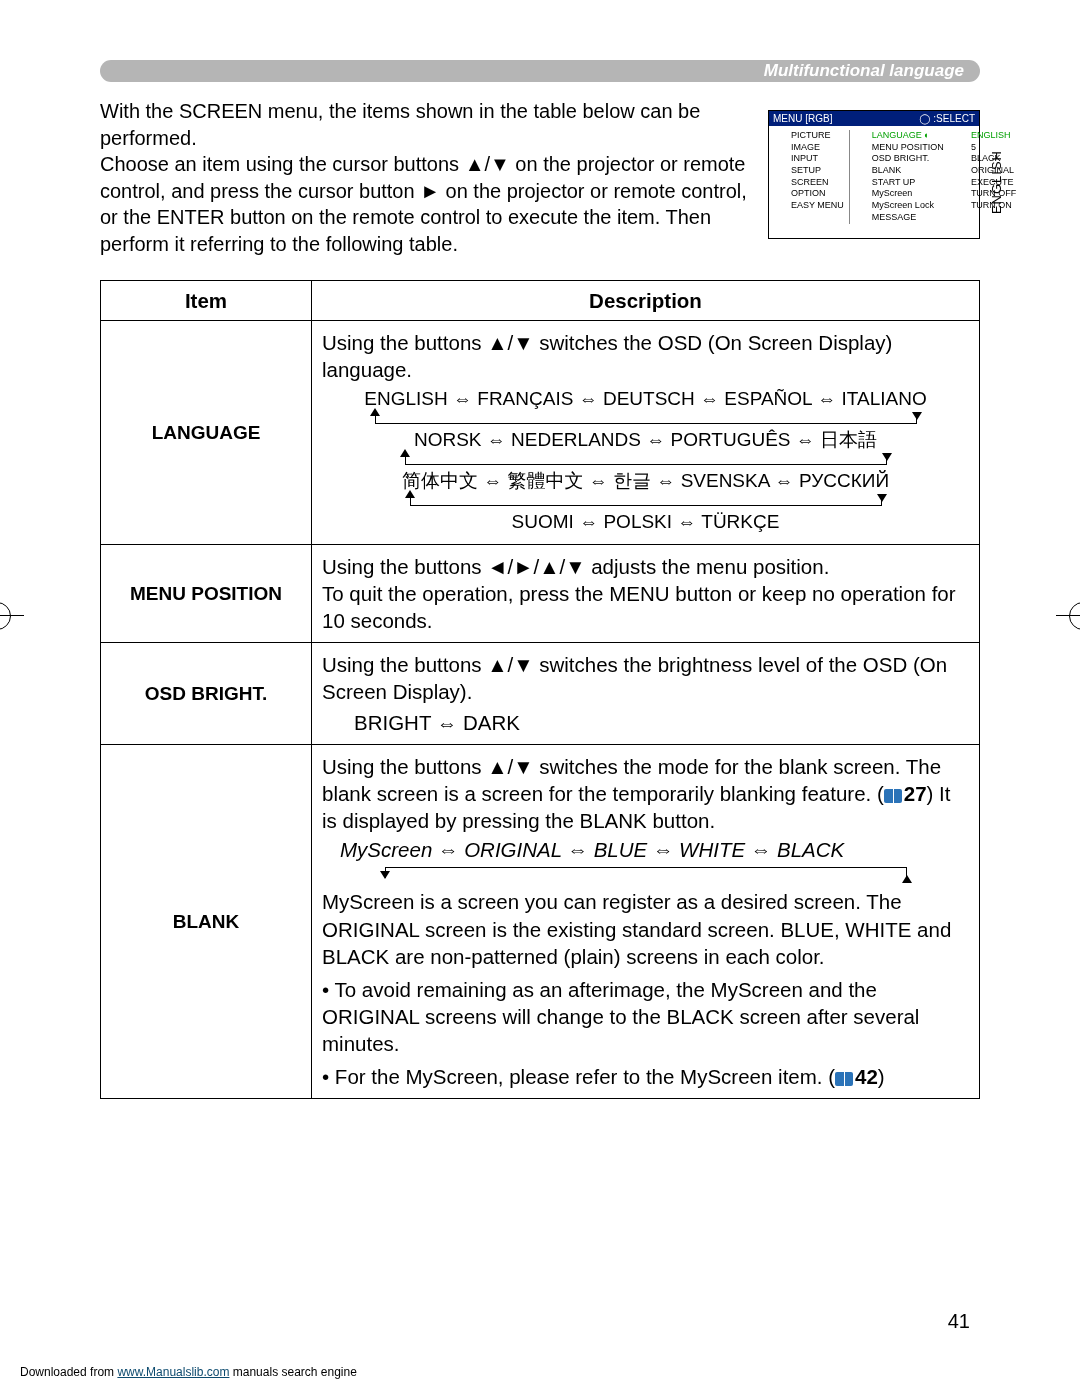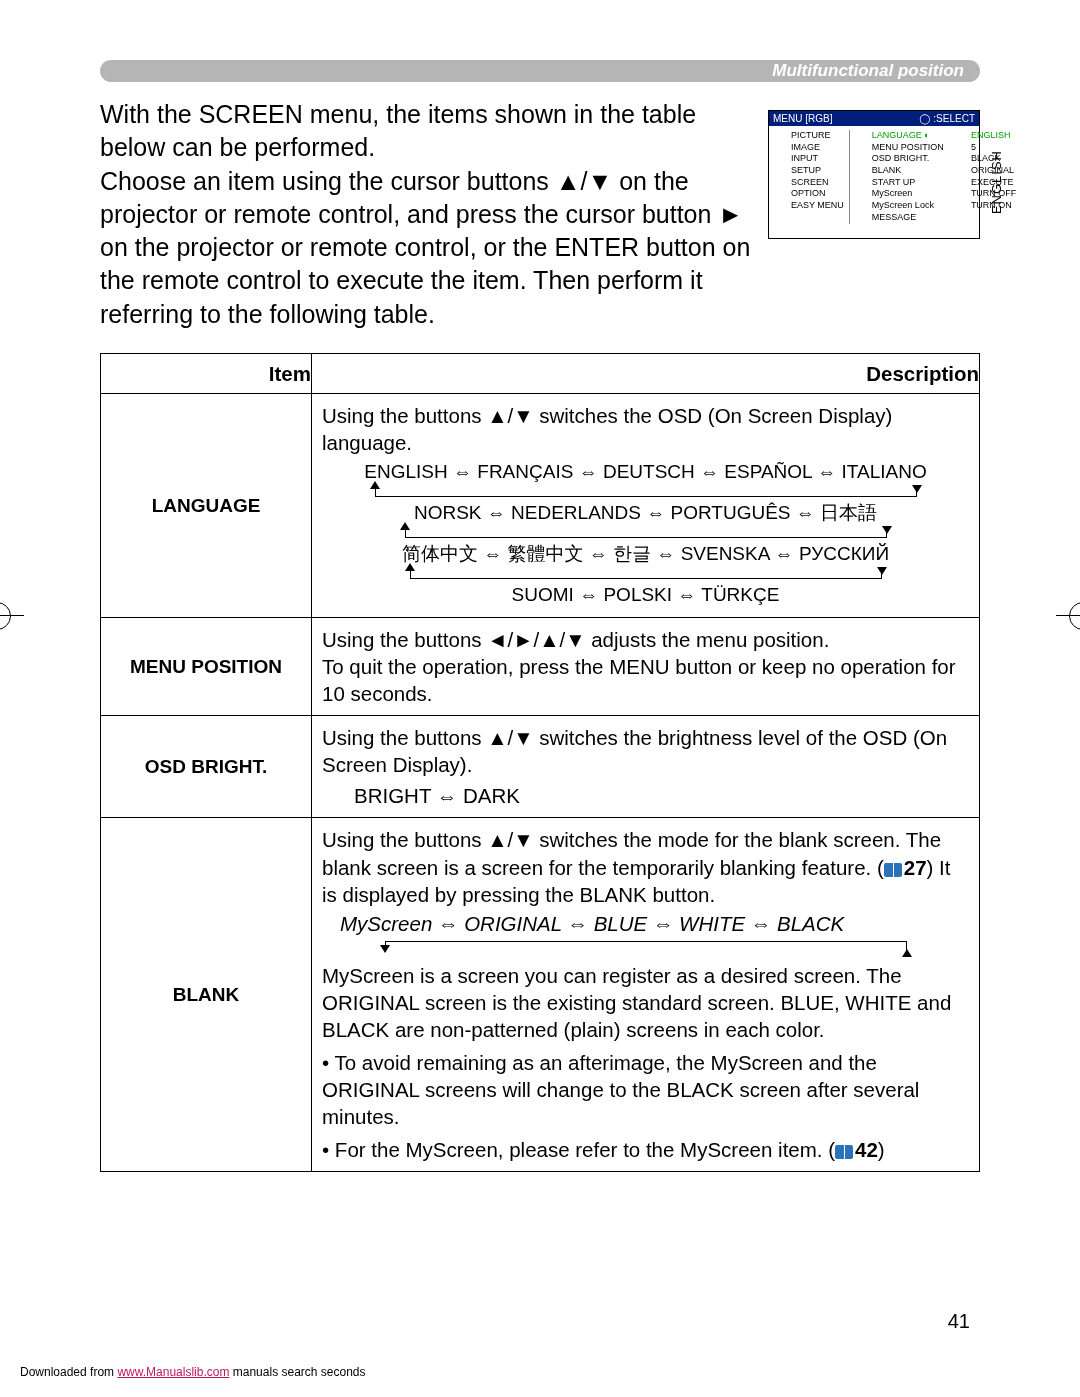--- a/index.html
+++ b/index.html
@@ -34,21 +34,21 @@
     font-size:30px;
     font-weight:bold;
     font-family:Arial Black,Arial,sans-serif;
     margin:0 0 4px 0;
   }
   .intro-wrap{
     display:flex;
     align-items:flex-start;
   }
   .intro{
-    font-size:25px;
+    font-size:20px;
     line-height:1.33;
     flex:1;
     padding-right:12px;
   }
   .osd-box{
     margin-top:12px;
     flex:0 0 auto;
     margin-left:4px;
     position:relative;
   }
@@ -91,21 +91,21 @@
     margin-top:22px;
   }
   table.main th,table.main td{
     border:1.2px solid #000;
     padding:8px 10px;
     vertical-align:top;
     font-size:20.5px;
     line-height:1.32;
   }
   table.main th{
-    text-align:right;
+    text-align:center;
     font-weight:bold;
     padding:6px 0;
   }
   table.main td.item{
     font-weight:bold;
     text-align:center;
     vertical-align:middle;
     width:190px;
     font-size:19px;
   }
@@ -172,21 +172,21 @@
     right:110px;
     bottom:64px;
     font-size:20px;
   }
   .footer{
     position:absolute;
     left:20px;
     bottom:18px;
     font-size:12px;
   }
-  .footer a{color:#be185d;text-decoration:underline;}
+  .footer a{color:#0c4a6e;text-decoration:underline;}
   .crop-mark{
     position:absolute;
     width:26px;height:26px;
     border:1px solid #000;
     border-radius:50%;
     background:#fff;
   }
   .crop-mark.left{left:-17px;top:602px;}
   .crop-mark.right{right:-17px;top:602px;}
   .crop-line{position:absolute;background:#000;height:1px;width:28px;}
@@ -195,21 +195,21 @@
 </style>
 </head>
 <body>
 
 <div class="crop-mark left"></div>
 <div class="crop-line l"></div>
 <div class="crop-mark right"></div>
 <div class="crop-line r"></div>
 
 <div class="page">
-  <div class="header-band">Multifunctional position</div>
+  <div class="header-band">Multifunctional language</div>
 
   <div class="intro-wrap">
     <div class="intro" style="white-space:pre-line;">With the SCREEN menu, the items shown in the table below can be performed.
 Choose an item using the cursor buttons ▲/▼ on the projector or remote control, and press the cursor button ► on the projector or remote control, or the ENTER button on the remote control to execute the item. Then perform it referring to the following table.</div>
 
     <div class="osd-box">
       <div class="osd">
         <div class="osd-head">
           <span>MENU [RGB]</span>
           <span class="sel">
@@ -302,14 +302,14 @@
         </div>
       </td>
     </tr>
   </tbody>
     </table>
 </div>
 
 <div class="page-num">41</div>
 
 <div class="footer">
-  <span>Downloaded from </span><a href="#">www.Manualslib.com</a><span> manuals search seconds</span>
+  <span>Downloaded from </span><a href="#">www.Manualslib.com</a><span> manuals search engine</span>
 </div>
 
 </body></html>

